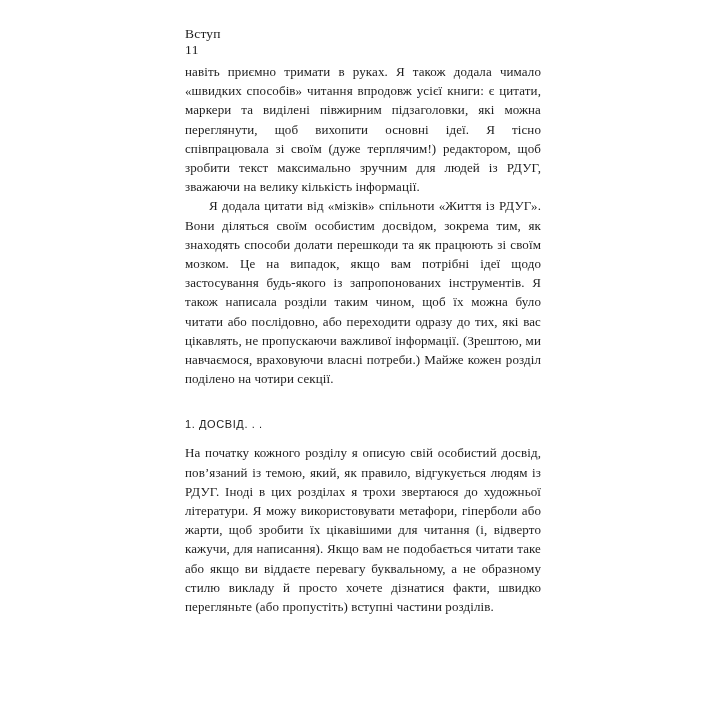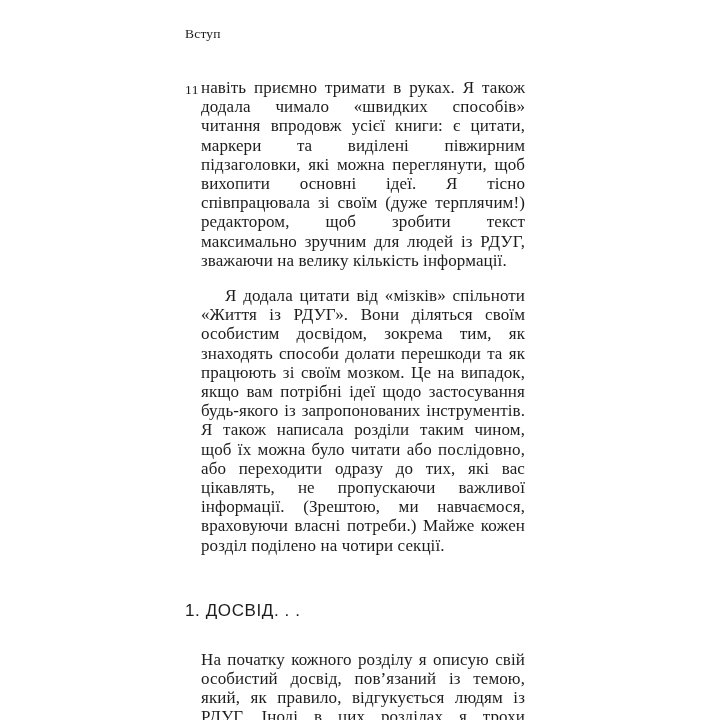--- a/index.html
+++ b/index.html
@@ -27,46 +27,45 @@
     font-size: 13.5px;
     color: #1c1c1c;
     flex-direction: column;
   }
   .running-head .section {
     margin-right: 34px;
     letter-spacing: 0.2px;
   }
   .running-head .pagenum {
     letter-spacing: 0.5px;
-    margin-top: 40px;
   }
   .text-column {
     position: absolute;
     top: 62px;
     left: 185px;
     width: 356px;
   }
   .text-column p {
-    margin: 16px;
-    font-size: 17px;
+    margin: 0;
+    font-size: 13px;
     line-height: 19.2px;
     text-align: justify;
     text-justify: inter-word;
     letter-spacing: 0.1px;
   }
   .text-column p.indent {
     text-indent: 24px;
   }
   .section-heading {
     margin: 0;
     padding-top: 30px;
     padding-bottom: 13px;
     font-family: "Liberation Sans", "DejaVu Sans", sans-serif;
     font-weight: 400;
-    font-size: 17px;
+    font-size: 11px;
     letter-spacing: 0.6px;
     color: #1c1c1c;
     text-align: left;
   }
 </style>
 </head>
 <body>
 
 <div class="page">
 

